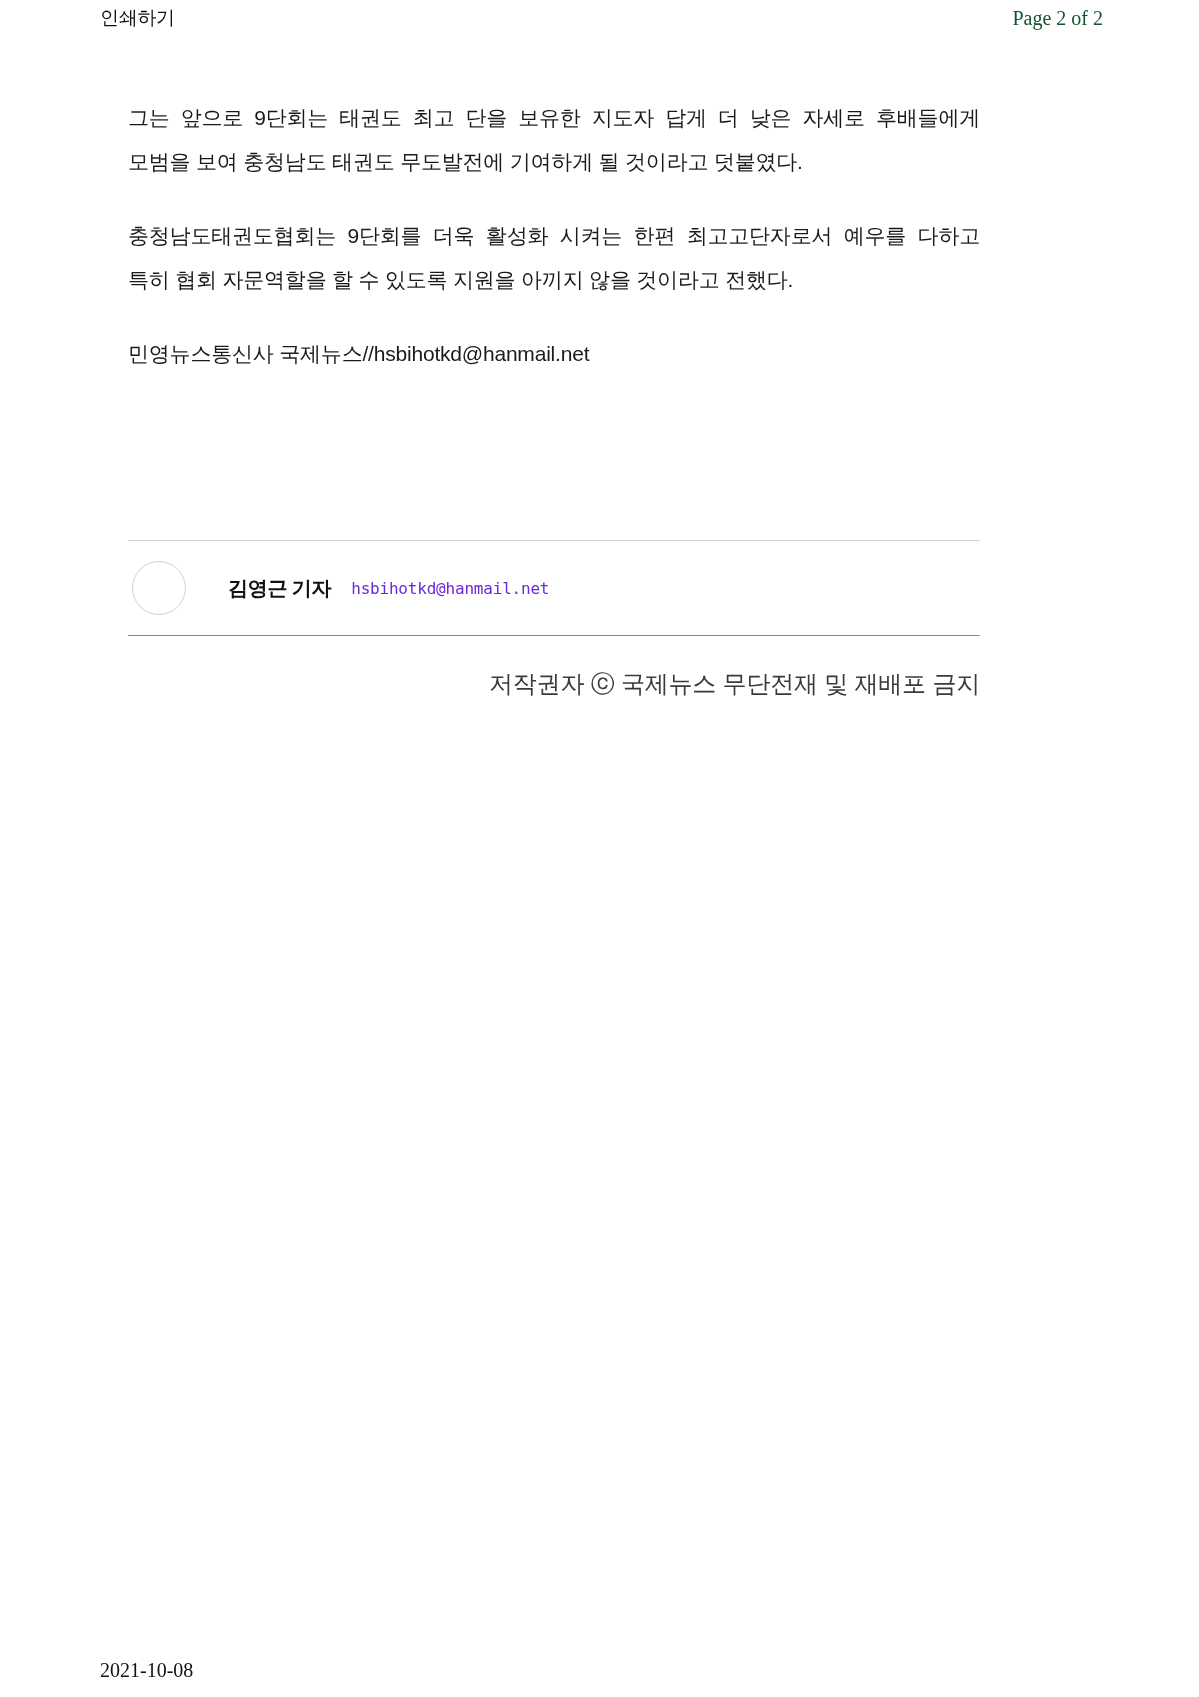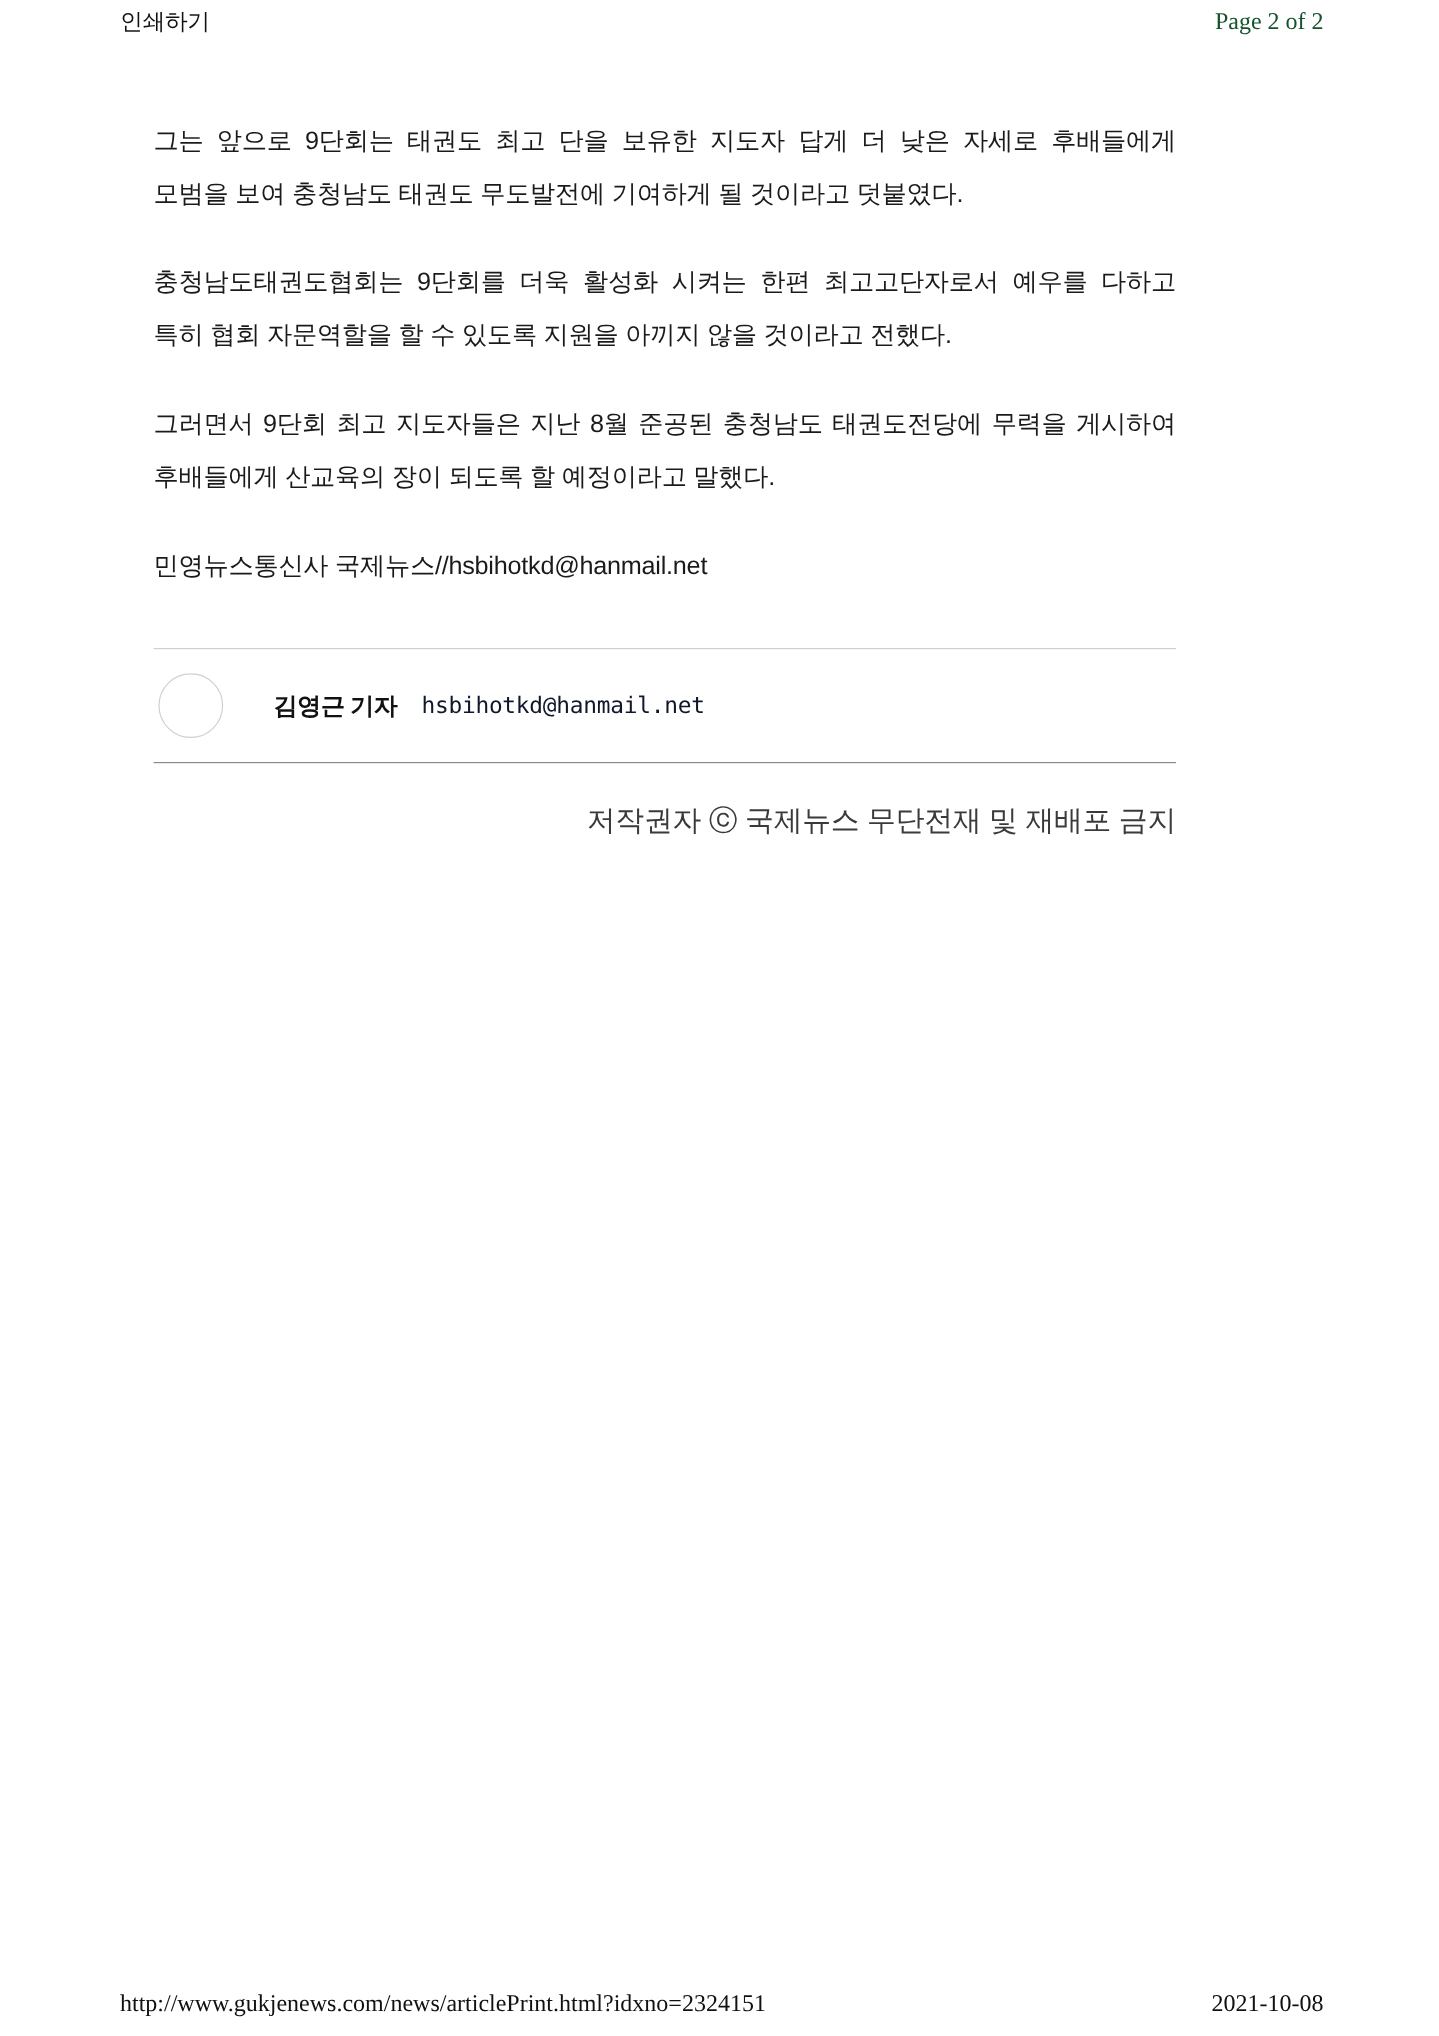--- a/index.html
+++ b/index.html
@@ -100,22 +100,22 @@
   .byline-name {
     font-family: Liberation Serif, serif;
     font-size: 20px;
     font-weight: bold;
     color: #111;
     margin-left: 42px;
     letter-spacing: -0.3px;
   }
   .byline-mail {
     font-family: "DejaVu Sans Mono", monospace;
-    font-size: 19px;
-    color: #0f172a;
+    font-size: 16px;
+    color: #6d28d9;
     margin-left: 20px;
     letter-spacing: -0.2px;
   }
 
   
   .copyright {
     position: absolute;
     top: 668px;
     left: 128px;
     width: 852px;
@@ -147,34 +147,32 @@
 <div class="page">
 
   <div class="print-header">
     <div class="left">인쇄하기</div>
     <div class="right">Page 2 of 2</div>
   </div>
 
   <div class="article">
     <p class="para">그는 앞으로 9단회는 태권도 최고 단을 보유한 지도자 답게 더 낮은 자세로 후배들에게 모범을 보여 충청남도 태권도 무도발전에 기여하게 될 것이라고 덧붙였다.</p>
     <p class="para">충청남도태권도협회는 9단회를 더욱 활성화 시켜는 한편 최고고단자로서 예우를 다하고 특히 협회 자문역할을 할 수 있도록 지원을 아끼지 않을 것이라고 전했다.</p>
-    <p class="para">그러면서 9단회 최고 지도자들은 지난 8월 준공된 충청남도 태권도전당에 무력을 게시하여 후배들에게 산교육의 장이 되도록 할 예정이라고 말했다.</p>
     <p class="para last">민영뉴스통신사 국제뉴스//hsbihotkd@hanmail.net</p>
   </div>
 
   <div class="byline-wrap">
     <div class="rule-top"></div>
     <div class="byline">
       <div class="avatar"></div>
       <div class="byline-name">김영근 기자</div>
       <div class="byline-mail">hsbihotkd@hanmail.net</div>
     </div>
     <div class="rule-bottom"></div>
   </div>
 
   <div class="copyright">저작권자 ⓒ 국제뉴스 무단전재 및 재배포 금지</div>
 
   <div class="print-footer">
-    <div>http://www.gukjenews.com/news/articlePrint.html?idxno=2324151</div>
     <div>2021-10-08</div>
   </div>
 
 </div>
 
 </body></html>

